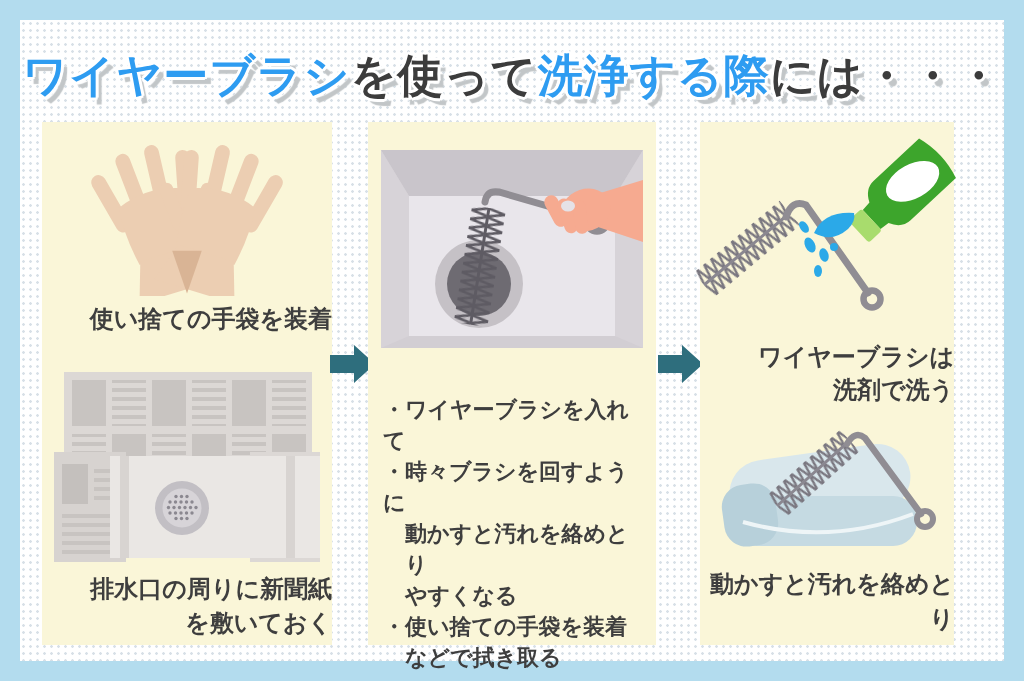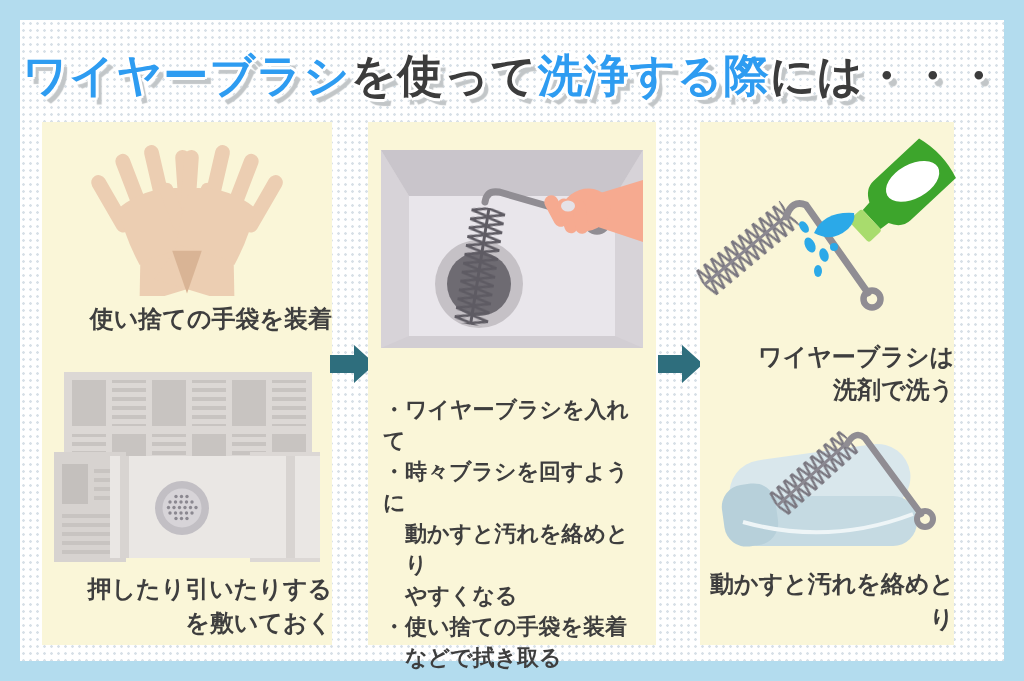--- a/index.html
+++ b/index.html
@@ -132,21 +132,21 @@
             <circle cx="127" cy="143" r="1.7"></circle>
             <circle cx="132.5" cy="143" r="1.7"></circle>
             <circle cx="138" cy="143" r="1.7"></circle>
           <circle cx="122" cy="148.5" r="1.7"></circle>
             <circle cx="127.5" cy="148.5" r="1.7"></circle>
             <circle cx="133" cy="148.5" r="1.7"></circle>
         </g>
       </g>
     </svg>
     <div class="caption" style="top:450px">
-      <div>押したり引いたりする</div>
+      <div>排水口の周りに新聞紙</div>
       <div>を敷いておく</div>
     </div>
   </div>
 
   <svg class="arrow a1" viewBox="0 0 46 40">
     <polygon points="0,11 24,11 24,1 45,20 24,39 24,29 0,29" fill="#2e6e7d"></polygon>
   </svg>
 
   <div class="panel p-mid">
     <svg class="illo" style="top:28px" width="262" height="198" viewBox="0 0 262 198">

